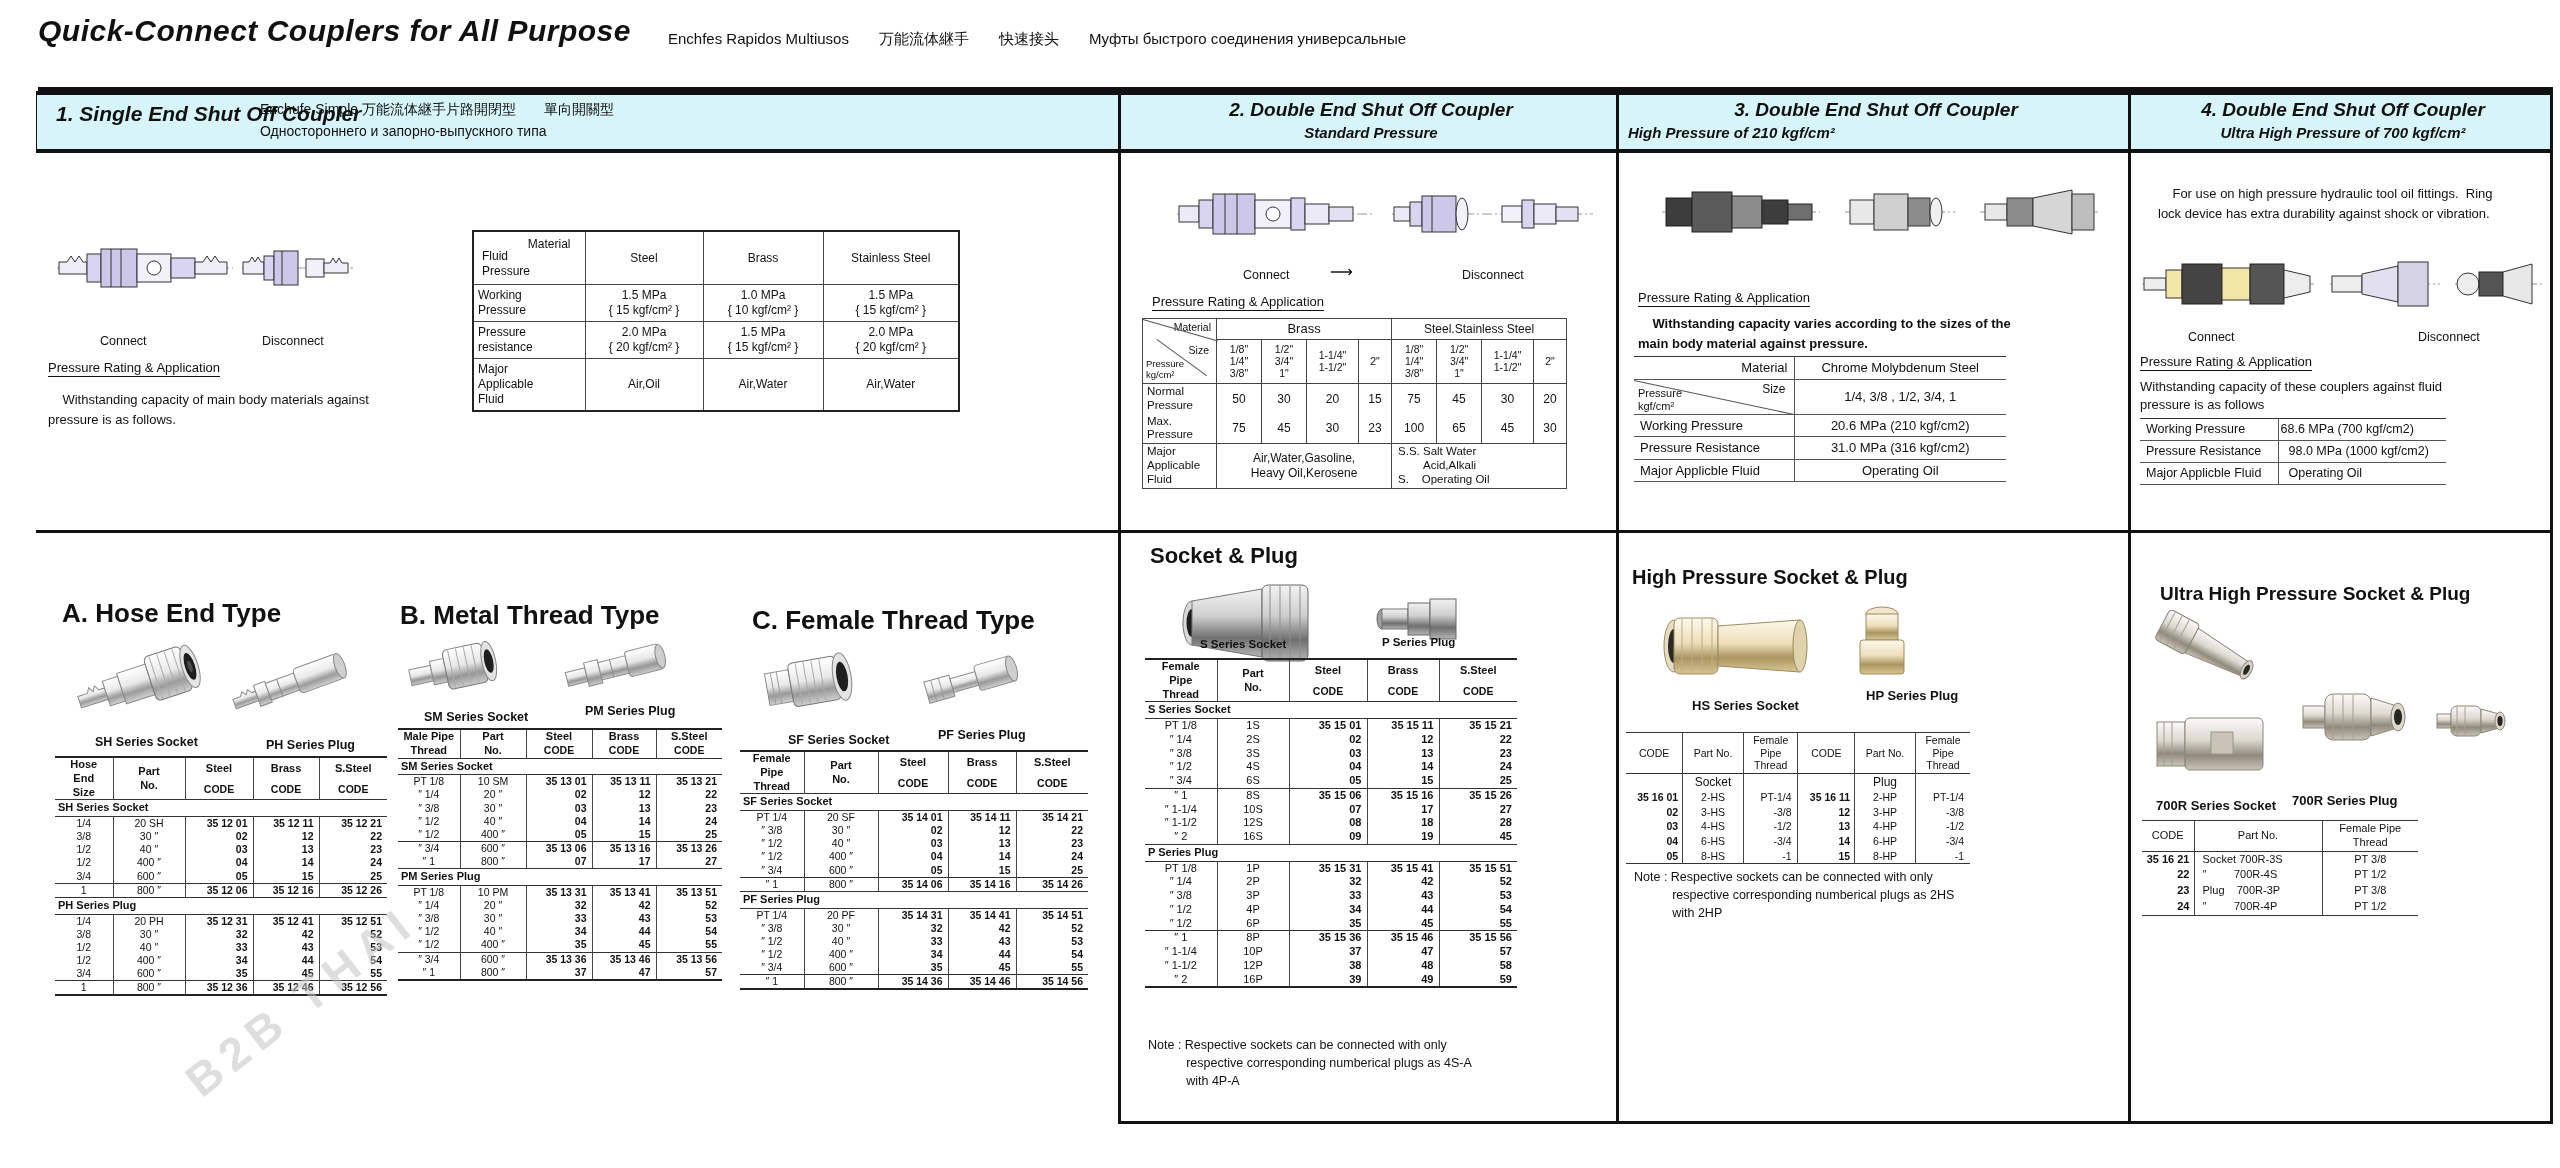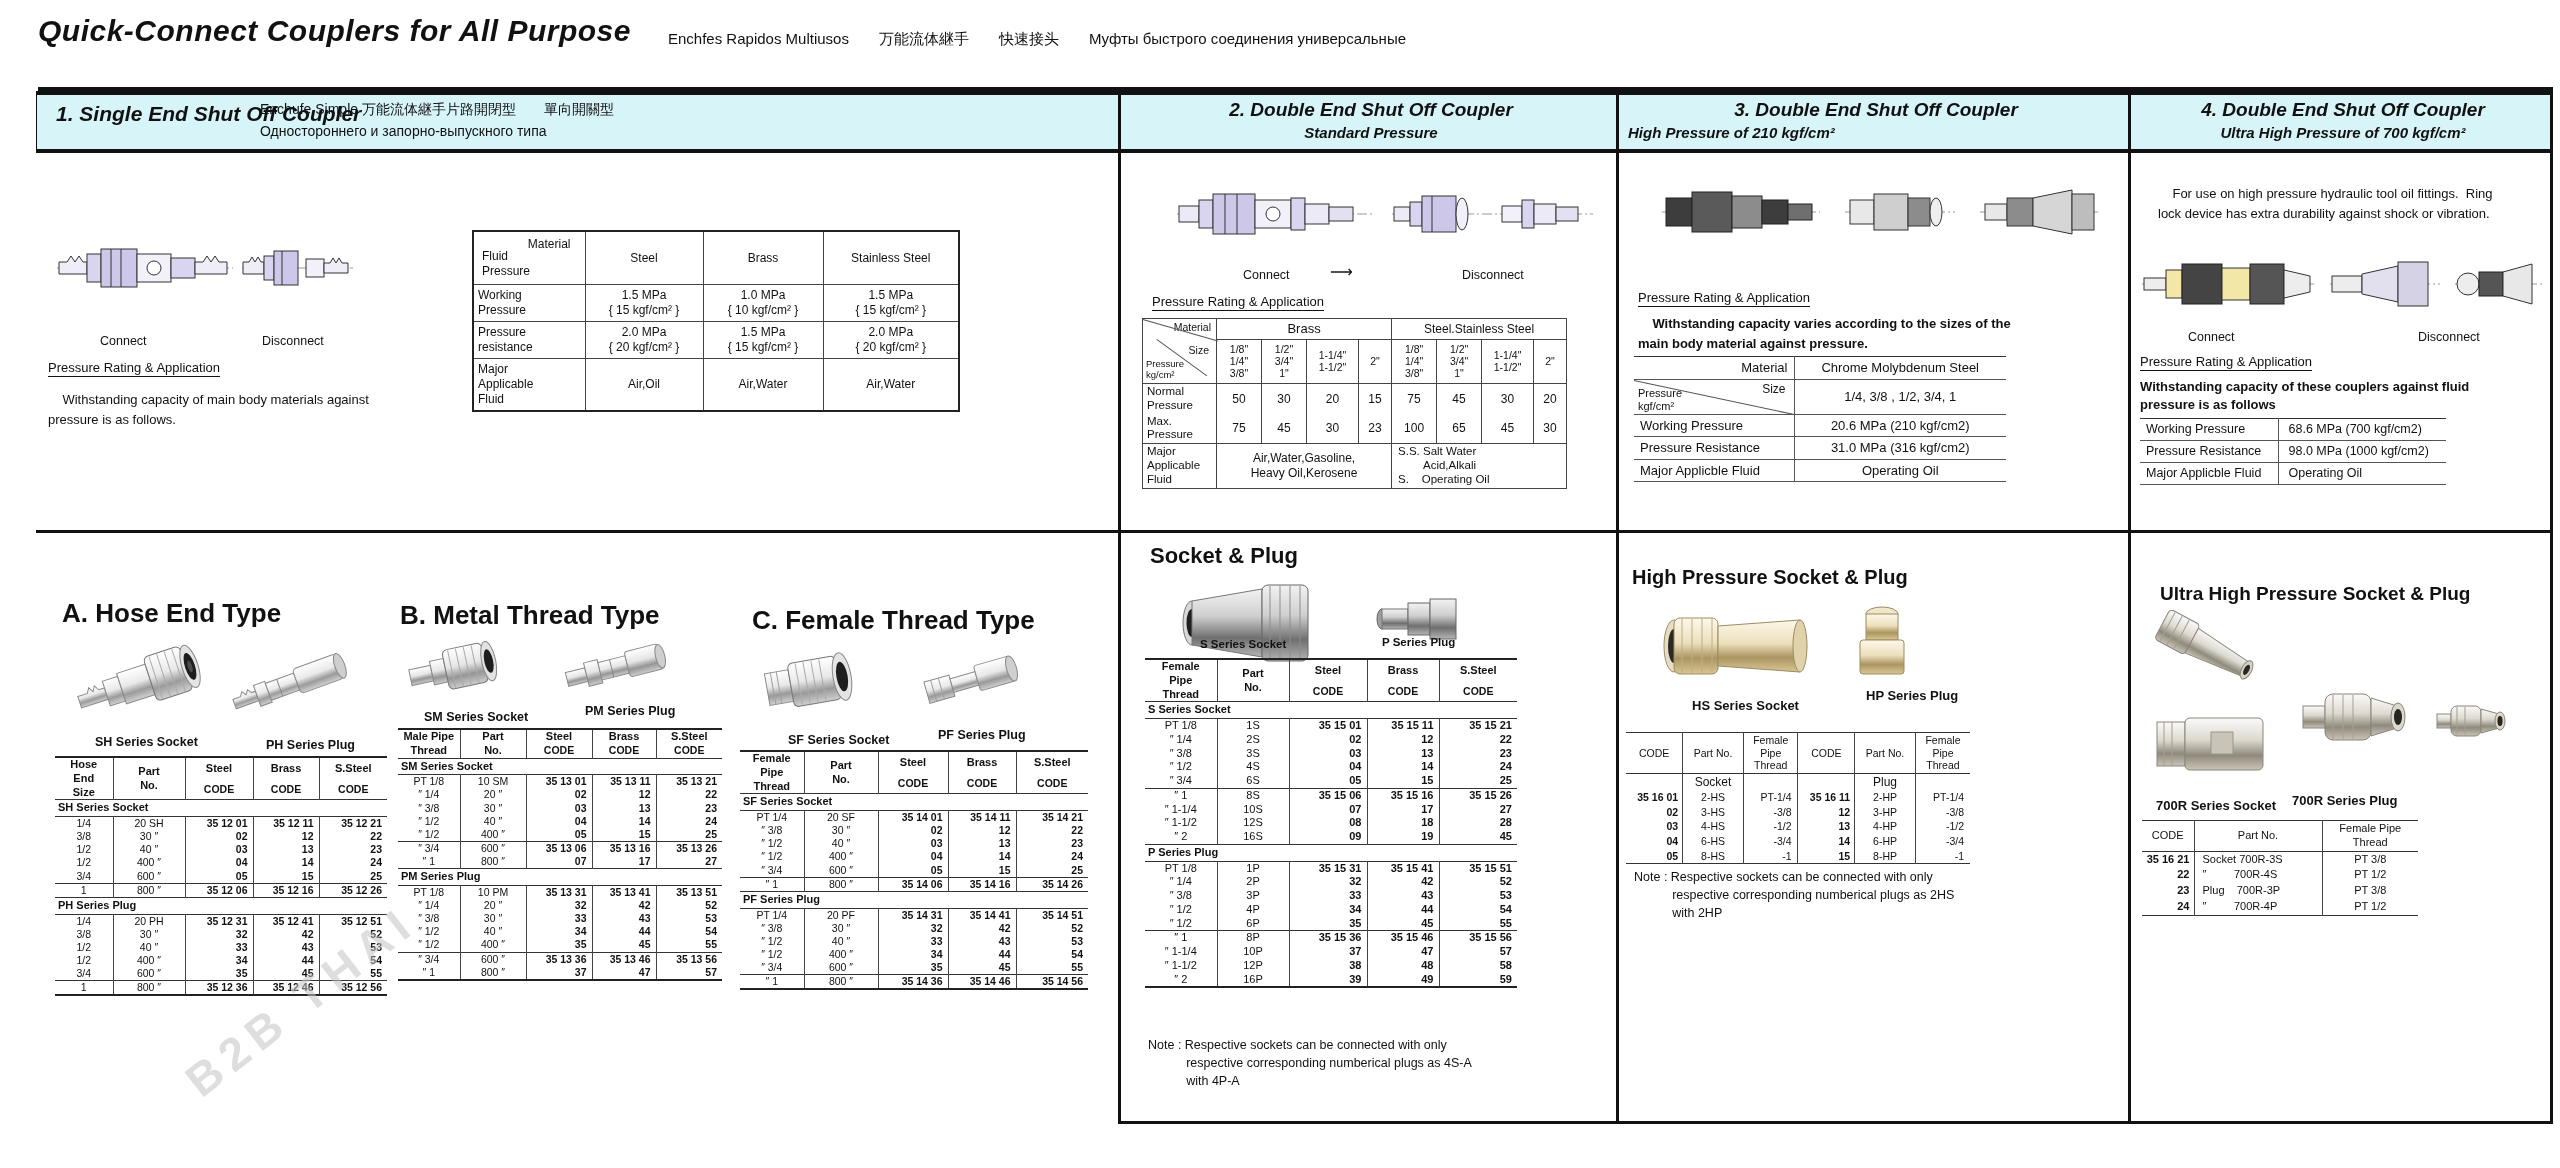--- a/index.html
+++ b/index.html
@@ -1194,32 +1194,32 @@
   <polygon points="222,36 258,28 258,64 222,56" fill="#e2e0ee" stroke="#333"></polygon>
   <rect x="258" y="24" width="30" height="44" fill="#d4d2e4" stroke="#333"></rect>
   <line x1="315" y1="46" x2="403" y2="46" stroke="#999" stroke-dasharray="10 3 2 3"></line>
   <circle cx="328" cy="46" r="11" fill="#ededed" stroke="#333"></circle>
   <rect x="339" y="34" width="24" height="24" fill="#555" stroke="#222"></rect>
   <polygon points="363,34 392,26 392,66 363,58" fill="#e8e8e8" stroke="#333"></polygon>
 </svg>
 <div class="abs smalllabel" style="left:2188px;top:330px;">Connect</div>
 <div class="abs smalllabel" style="left:2418px;top:330px;">Disconnect</div>
 <div class="abs" style="left:2140px;top:354px;font-size:13px;"><span class="u">Pressure Rating &amp; Application</span></div>
-<div class="abs bodytext prex" style="left:2140px;top:378px;line-height:1.4;font-weight:bold;">Withstanding capacity of these couplers against fluid
+<div class="abs bodytext prex" style="left:2140px;top:378px;line-height:1.4;">Withstanding capacity of these couplers against fluid
 pressure is as follows</div>
 
 <table class="st abs" style="left:2140px;top:418px;width:306px;font-size:12.5px;">
   <colgroup>
       <col style="width:138px">
       <col style="width:168px">
     </colgroup>
   <tbody>
     <tr style="">
         <td class="lab">Working Pressure</td>
-        <td class="val" style="text-align:left;padding-left:10px;">68.6 MPa (700 kgf/cm2)</td>
+        <td class="val" style="text-align:left;padding-left:2px;">68.6 MPa (700 kgf/cm2)</td>
       </tr>
       <tr style="">
         <td class="lab">Pressure Resistance</td>
         <td class="val" style="text-align:left;padding-left:10px;">98.0 MPa (1000 kgf/cm2)</td>
       </tr>
       <tr style="">
         <td class="lab">Major Applicble Fluid</td>
         <td class="val" style="text-align:left;padding-left:10px;">Operating Oil</td>
       </tr>
   </tbody>

